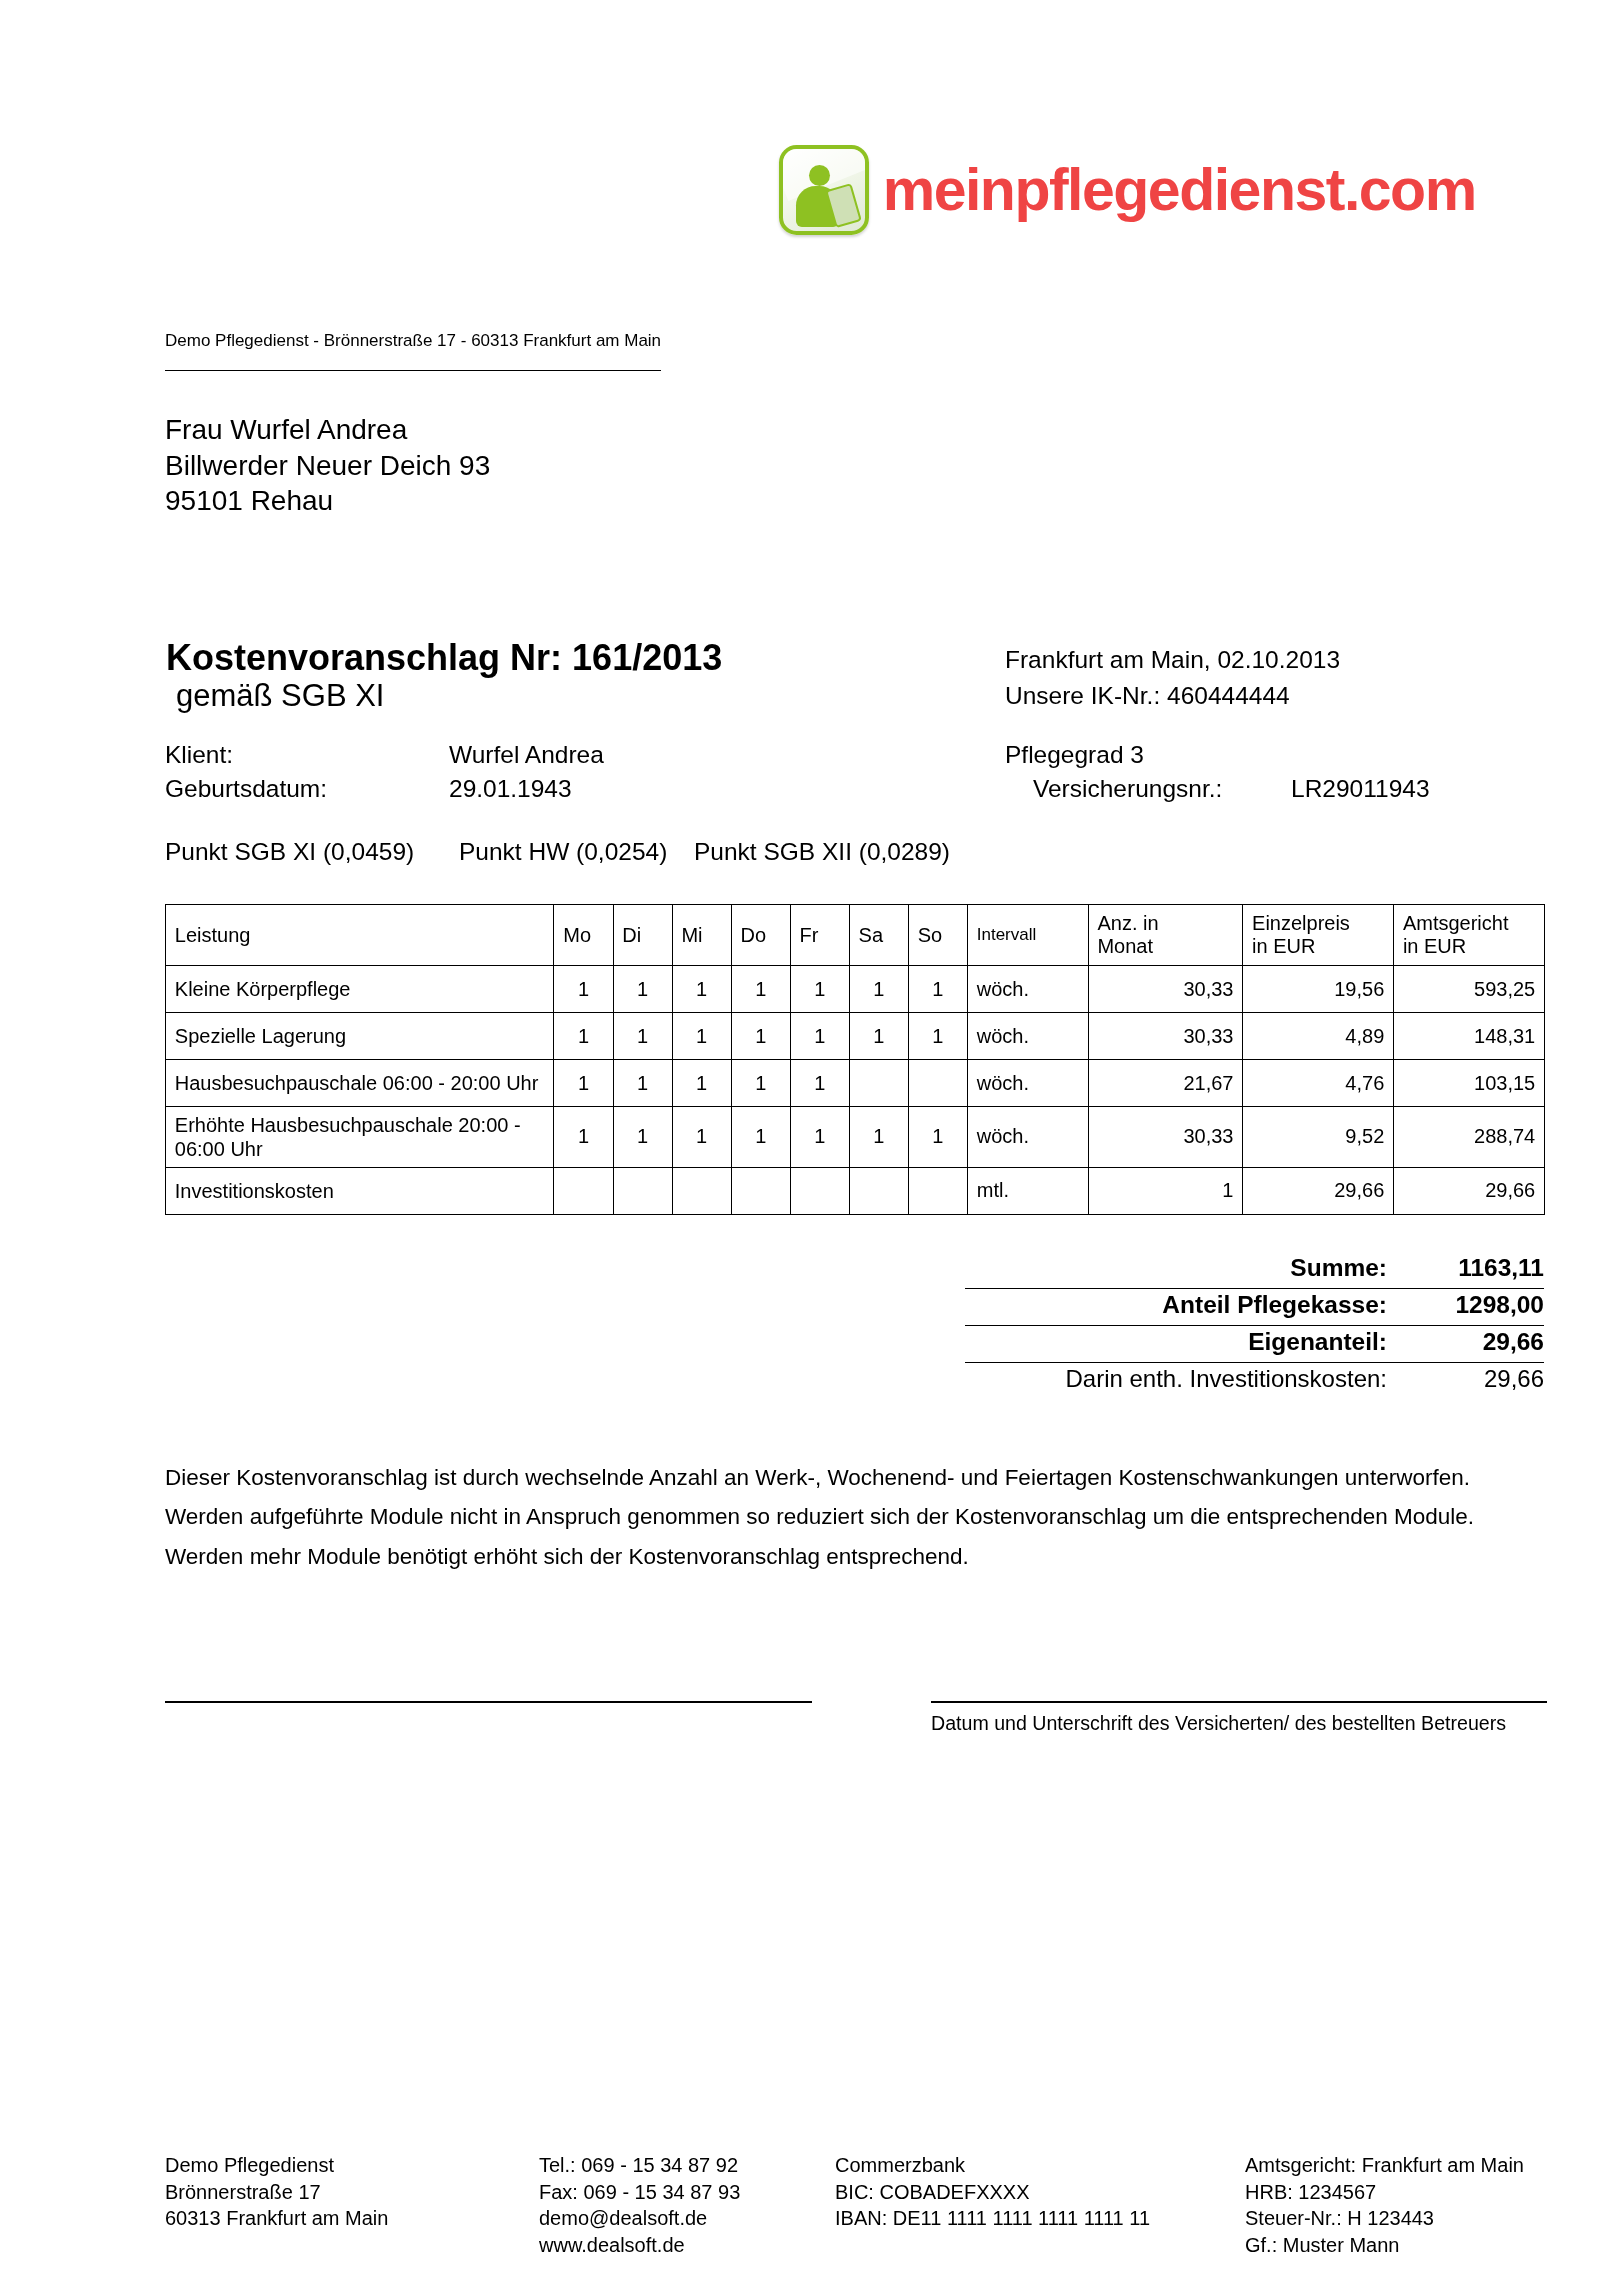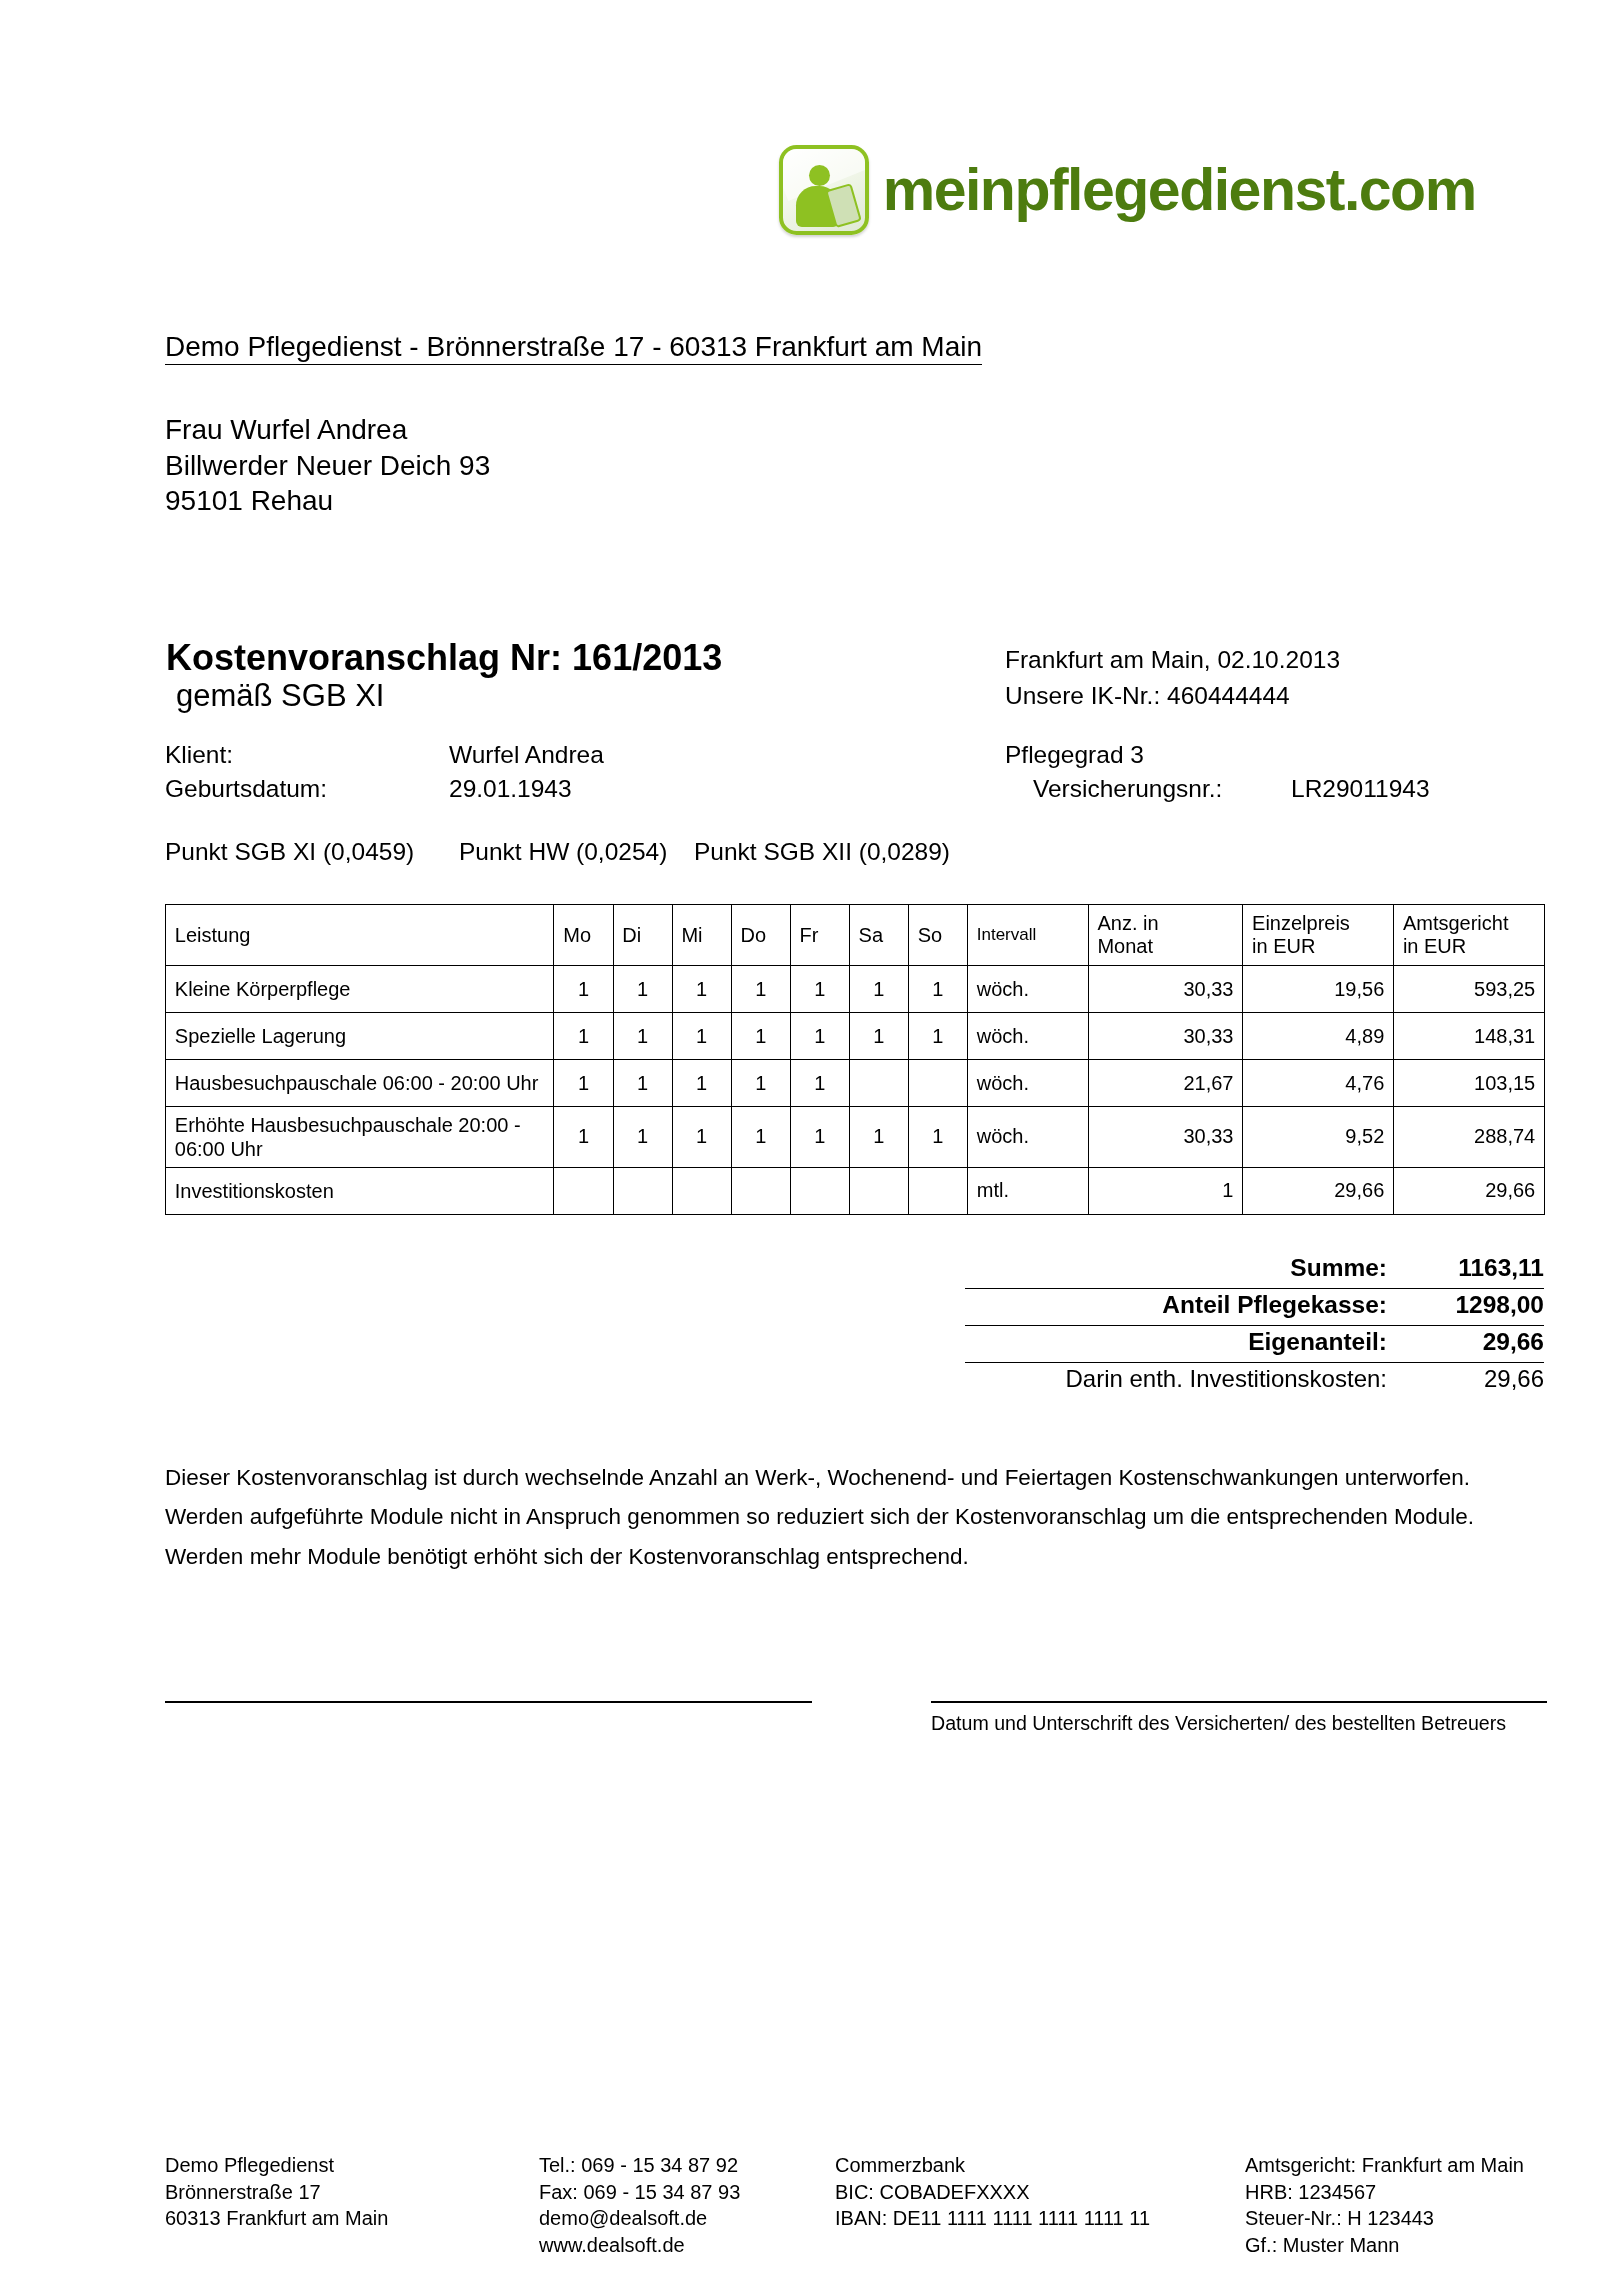--- a/index.html
+++ b/index.html
@@ -75,34 +75,34 @@
     left: -9.8px;
     top: -27.4px;
     width: 118px;
     height: 59px;
     background: rgba(255,255,255,0.55);
     transform: rotate(-22deg);
   }
   .logo-text {
     font-size: 59px;
     font-weight: bold;
-    color: #4d7c0f;
+    color: #ef4444;
     letter-spacing: -1.5px;
     line-height: 1;
     white-space: nowrap;
   }
 
   
   .sender-line {
     position: absolute;
     left: 165px;
     top: 331px;
-    font-size: 28px;
+    font-size: 17px;
     border-bottom: 1.4px solid #000;
-    padding-bottom: 1px;
+    padding-bottom: 19px;
     white-space: nowrap;
   }
 
   
   .recipient {
     position: absolute;
     left: 165px;
     top: 412px;
     font-size: 28px;
     line-height: 1.27;

